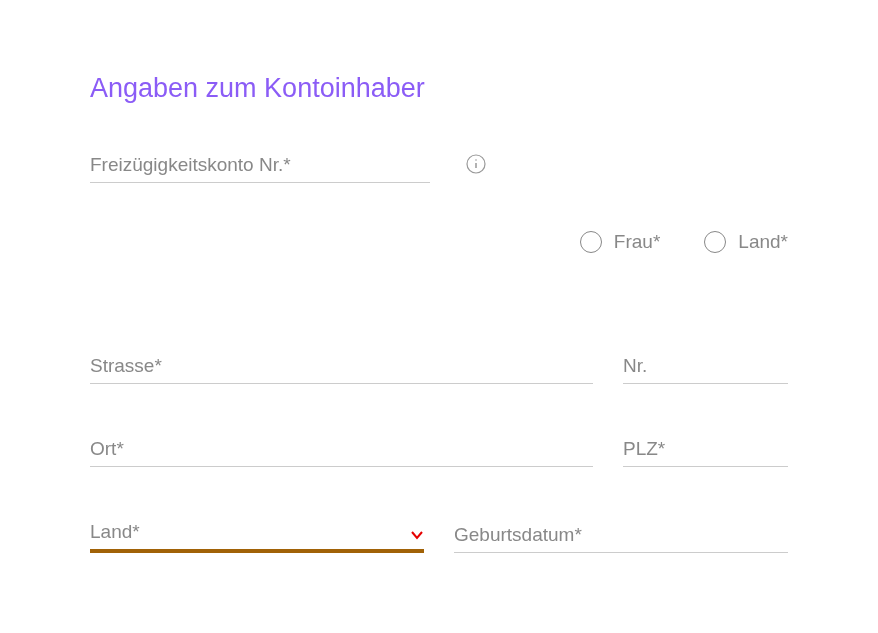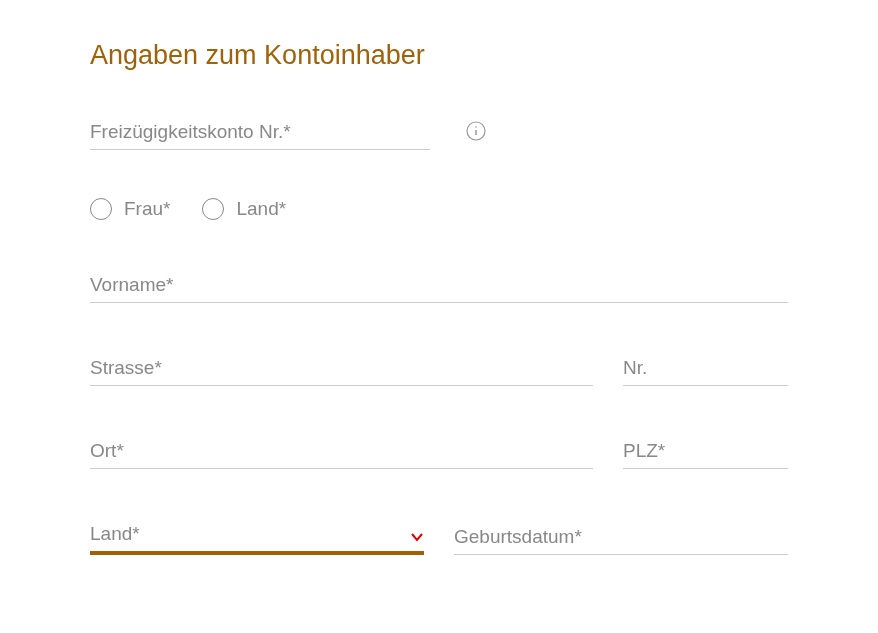--- a/index.html
+++ b/index.html
@@ -9,22 +9,23 @@
     }
     body {
       font-family: -apple-system, BlinkMacSystemFont, "Segoe UI", Arial, sans-serif;
       background: #fff;
       padding: 40px 90px;
       width: 878px;
     }
     .section-title {
       font-size: 27px;
       font-weight: 400;
-      color: #a16207;
+      color: #8b5cf6;
       margin-bottom: 44px;
+      margin-top: 33px;
     }
     .form-row {
       display: flex;
       gap: 30px;
       margin-bottom: 48px;
       align-items: flex-end;
     }
     .form-field {
       display: flex;
       flex-direction: column;
@@ -97,21 +98,22 @@
       margin-bottom: 48px;
     }
     .anrede-label {
       font-size: 15px;
       font-weight: 400;
       color: #000;
       margin-bottom: 24px;
     }
     .radio-group {
       display: flex;
-      gap: 32px;
+      gap: 44px;
+      justify-content: flex-end;
     }
     .radio-option {
       display: flex;
       align-items: center;
       gap: 12px;
       cursor: pointer;
     }
     .radio-circle {
       width: 22px;
       height: 22px;
@@ -150,23 +152,20 @@
       <span class="radio-label">Frau*</span>
     </label>
     <label class="radio-option">
       <span class="radio-circle"></span>
       <span class="radio-label">Land*</span>
     </label>
   </div>
 </div>
 
 <div class="form-row">
-  <div class="form-field field-half">
-    <input type="text" class="text-input" placeholder="Vorname*" style="">
-  </div>
 </div>
 
 <div class="form-row">
   <div class="form-field field-street">
     <input type="text" class="text-input" placeholder="Strasse*" style="">
   </div>
   <div class="form-field field-nr">
     <input type="text" class="text-input" placeholder="Nr." style="">
   </div>
 </div>

